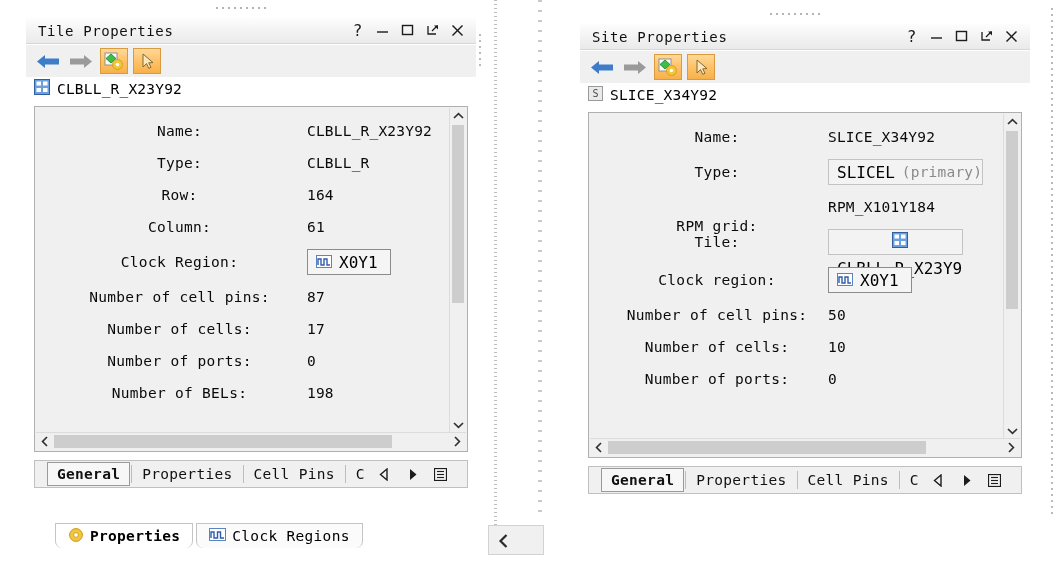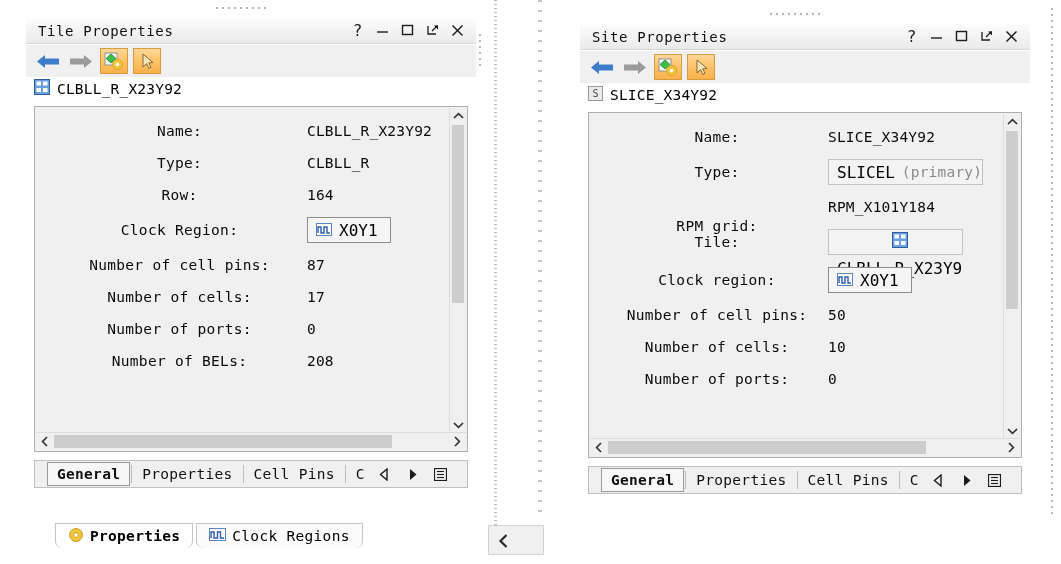--- a/index.html
+++ b/index.html
@@ -408,20 +408,24 @@
         <div class="proprow">
           <span class="lbl" style="width:255px;">Type:</span>
           <span class="val">CLBLL_R</span>
         </div>
 
         <div class="proprow">
           <span class="lbl" style="width:255px;">Row:</span>
           <span class="val">164</span>
         </div>
 
+        <div class="proprow">
+          <span class="lbl" style="width:255px;">Column:</span>
+          <span class="val">61</span>
+        </div>
 
         <div class="proprow" style="height:38px;">
           <span class="lbl" style="width:255px;">Clock Region:</span>
           <span class="valbox">
             <span>
               <svg width="16" height="13" viewBox="0 0 16 13">
                 <rect x="0.5" y="0.5" width="15" height="12" fill="#ffffff" stroke="#5b84c4"></rect>
                 <path d="M2 10 L2 4 L5 4 L5 10 L8 10 L8 4 L11 4 L11 10 L14 10" fill="none" stroke="#2f5cad" stroke-width="1.4"></path>
               </svg>
             </span>
@@ -439,21 +443,21 @@
           <span class="val">17</span>
         </div>
 
         <div class="proprow">
           <span class="lbl" style="width:255px;">Number of ports:</span>
           <span class="val">0</span>
         </div>
 
         <div class="proprow">
           <span class="lbl" style="width:255px;">Number of BELs:</span>
-          <span class="val">208</span>
+          <span class="val">198</span>
         </div>
 
       </div>
 
       <div class="vscroll">
         <div class="arrow up">
           <svg width="11" height="8" viewBox="0 0 11 8">
               <path d="M1 6 L5.5 1.6 L10 6" fill="none" stroke="#333" stroke-width="1.7"></path>
             </svg>
         </div>

